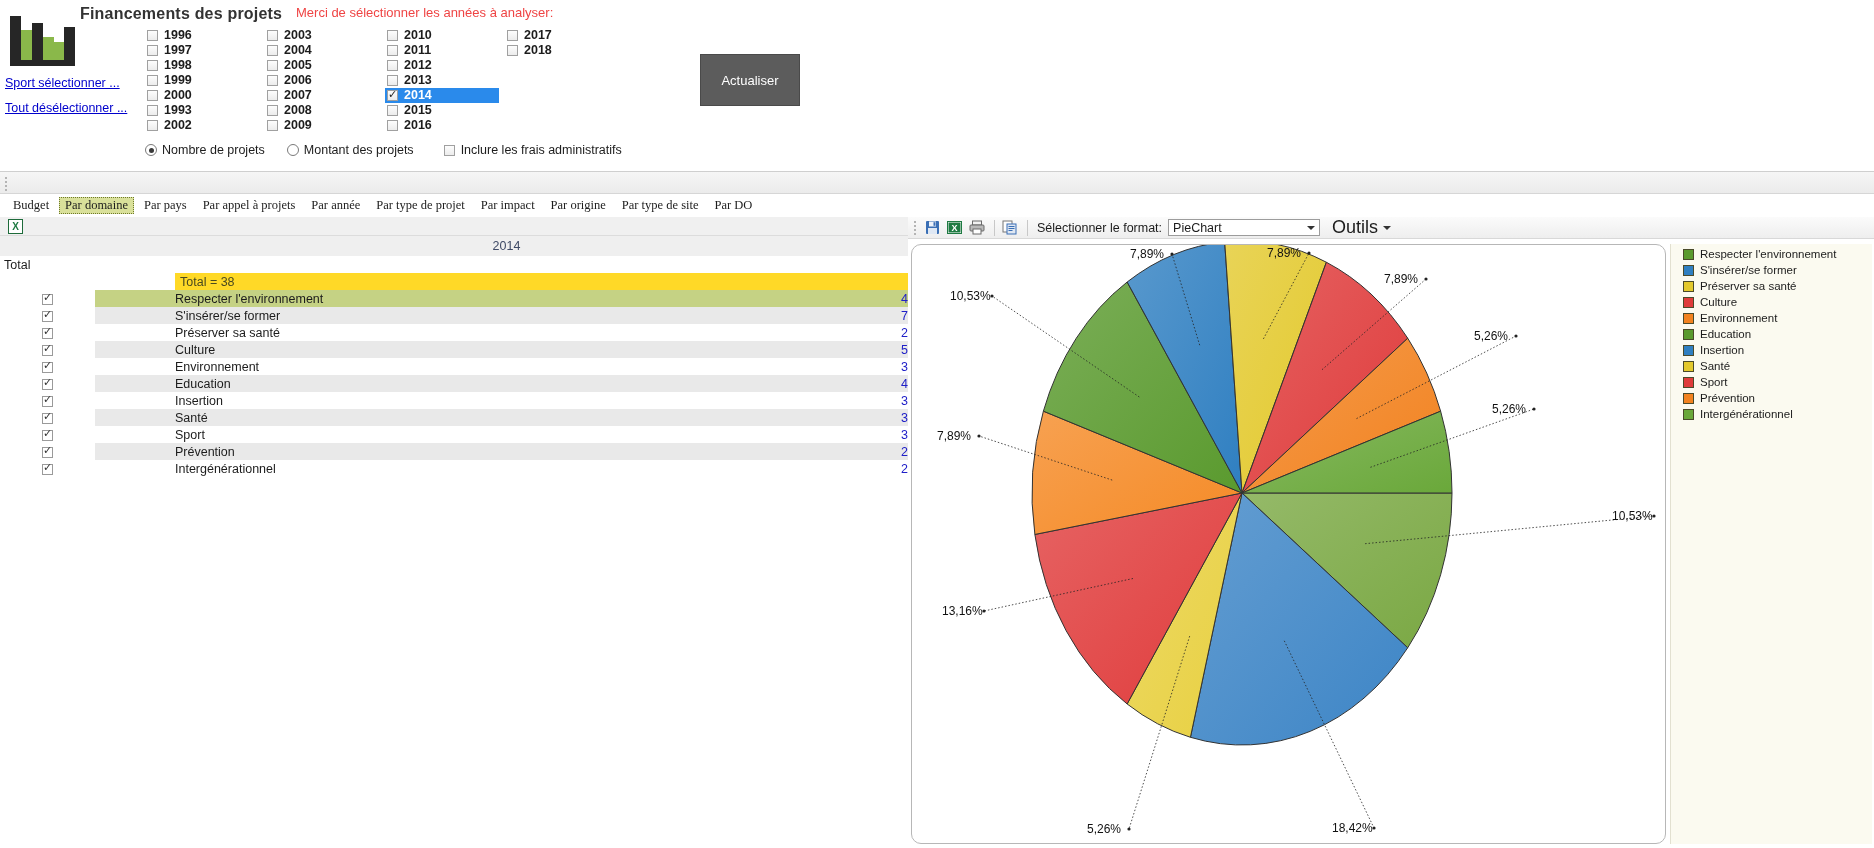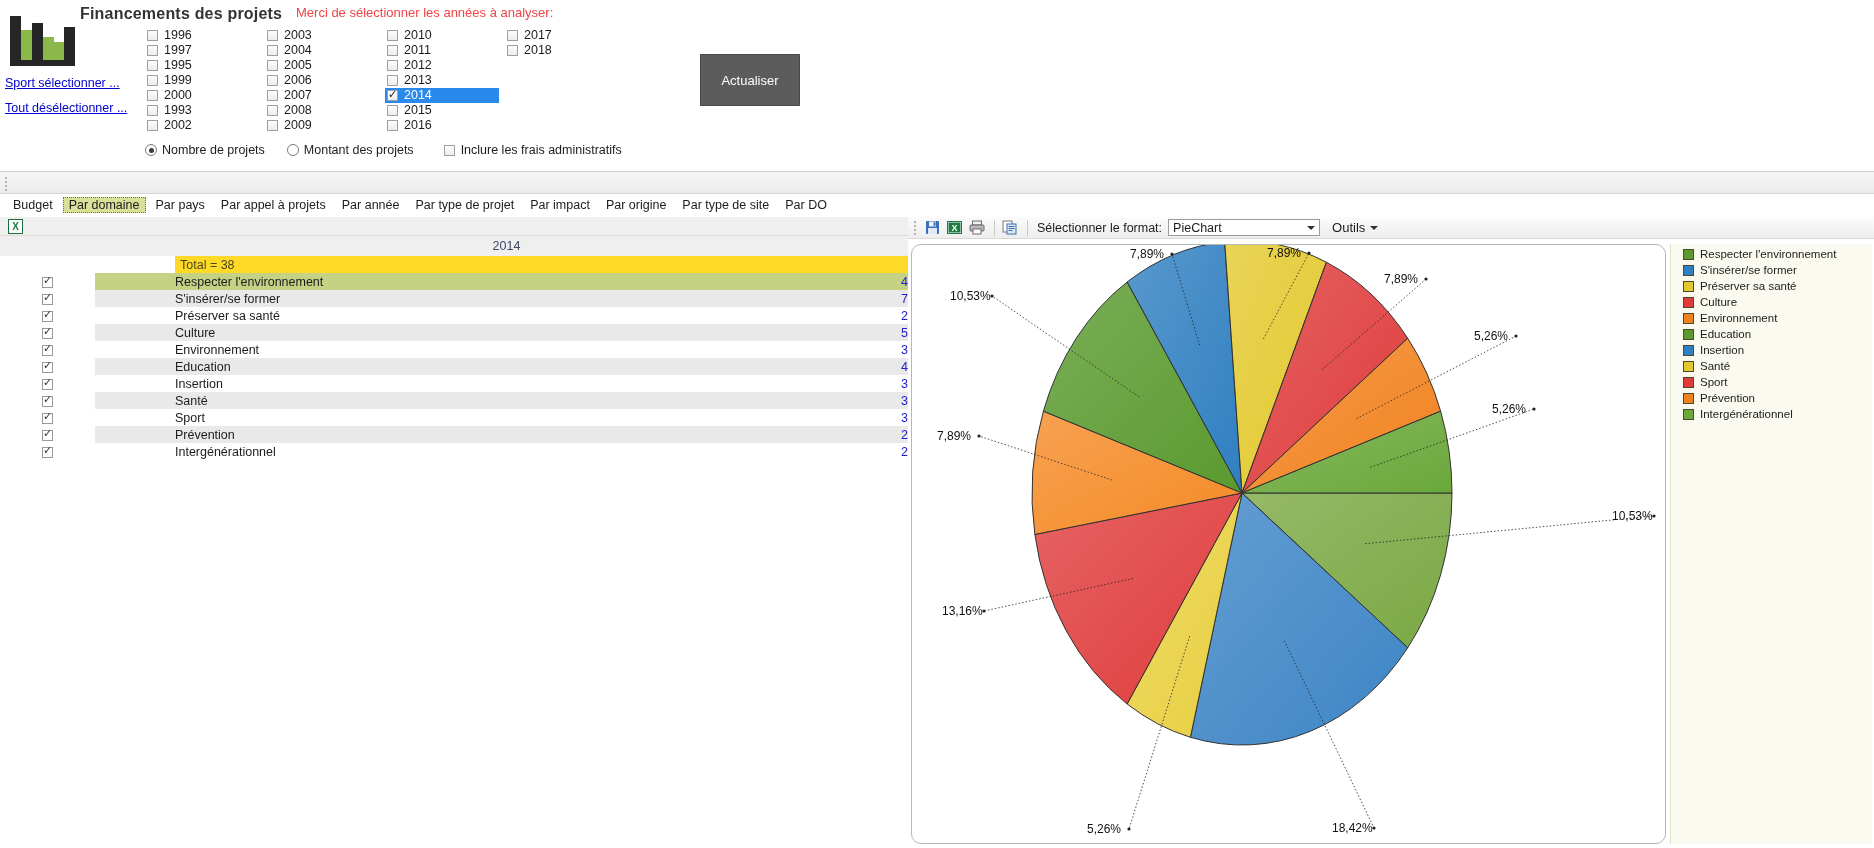--- a/index.html
+++ b/index.html
@@ -61,21 +61,21 @@
     width: 11px; height: 11px; flex: 0 0 11px;
     border: 1px solid #a0a0a0;
     background: linear-gradient(#fdfdfd,#ececec);
     margin-right: 6px; position: relative;
   }
   .cbox.checked::after {
     content: "\2713";
     position: absolute; left: 0px; top: -3px;
     font-size: 11px; line-height: 13px; color: #222;
   }
-  .year-label { font-size: 12.5px; line-height: 15px; }
+  .year-label { font-size: 12.5px; line-height: 15px; font-weight: bold; }
 
   #refresh-btn {
     position: absolute; left: 700px; top: 54px; width: 100px; height: 52px;
     background: #5c5c5c; color: #ffffff;
     border: 1px solid #4a4a4a;
     display: flex; align-items: center; justify-content: center;
     font-size: 13px; cursor: pointer;
   }
 
   #options-row {
@@ -99,21 +99,21 @@
     position: absolute; left: 0; top: 172px; width: 1874px; height: 22px;
     background: linear-gradient(#f6f6f6,#ebebeb);
     border-bottom: 1px solid #d6d6d6;
   }
   #grip { position: absolute; left: 5px; top: 177px; width: 3px; height: 13px; }
   #grip i { display:block; width:2px; height:2px; background:#b4b4b4; margin-bottom:2px; }
 
   #tabstrip {
     position: absolute; left: 0; top: 194px; width: 1874px; height: 22px;
     background: #ffffff;
-    display: flex; align-items: center; padding-left: 7px;
+    display: flex; align-items: center; padding-left: 7px; font-family: Liberation Serif, serif;
   }
   .tab {
     font-size: 12.5px; color: #1c1c1c; padding: 1px 6px;
     margin-right: 4px; white-space: nowrap; cursor: pointer;
   }
   .tab.active {
     background: #d9e09a; border: 1px dotted #6f7a2a; padding: 0px 5px;
   }
 
   
@@ -181,21 +181,21 @@
     border: 1px solid #9c9c9c; font-size: 12.5px;
     display: flex; align-items: center; padding-left: 4px;
     position: relative; cursor: pointer;
   }
   #fmt-select .arrow {
     position: absolute; right: 4px; top: 6px;
     width: 0; height: 0; border-left: 4px solid transparent;
     border-right: 4px solid transparent; border-top: 4px solid #333;
   }
   #tools-btn {
-    margin-left: 12px; font-size: 13px; cursor: pointer;
+    margin-left: 12px; font-size: 18px; cursor: pointer;
     display: flex; align-items: center; justify-content: space-between;
   }
   #tools-btn .arrow {
     width: 0; height: 0; margin-left: 5px;
     border-left: 4px solid transparent; border-right: 4px solid transparent;
     border-top: 4px solid #333;
   }
 
   #chart-area {
     position: absolute; left: 3px; top: 27px; width: 755px; height: 600px;
@@ -246,21 +246,21 @@
         <div class="year-item">
           <span class="cbox"></span>
           <span class="year-label">1996</span>
         </div>
         <div class="year-item">
           <span class="cbox"></span>
           <span class="year-label">1997</span>
         </div>
         <div class="year-item">
           <span class="cbox"></span>
-          <span class="year-label">1995</span>
+          <span class="year-label">1998</span>
         </div>
         <div class="year-item">
           <span class="cbox"></span>
           <span class="year-label">1999</span>
         </div>
         <div class="year-item">
           <span class="cbox"></span>
           <span class="year-label">2000</span>
         </div>
         <div class="year-item">
@@ -385,20 +385,23 @@
       </div>
     </div>
     <table class="grid-table">
       <tbody id="grid-body">
           <tr class="hdr-row">
             <td class="c-check"></td>
             <td class="c-blank"></td>
             <td class="c-label"></td>
             <td class="hdr-year">2014</td>
             <td class="c-val"></td>
+          </tr>
+          <tr class="total-row">
+            <td colspan="5" style="padding-left: 4px;">Total</td>
           </tr>
           <tr class="totalval-row">
             <td colspan="3" style="background: rgb(255, 255, 255);"></td>
             <td class="tv" colspan="2">Total = 38</td>
           </tr>
           <tr class="row-hl">
             <td class="c-check" style="background: rgb(255, 255, 255);"><span class="gcb"></span></td>
             <td class="c-blank"></td>
             <td class="c-label" colspan="2">Respecter l'environnement</td>
             <td class="c-val">4</td>

